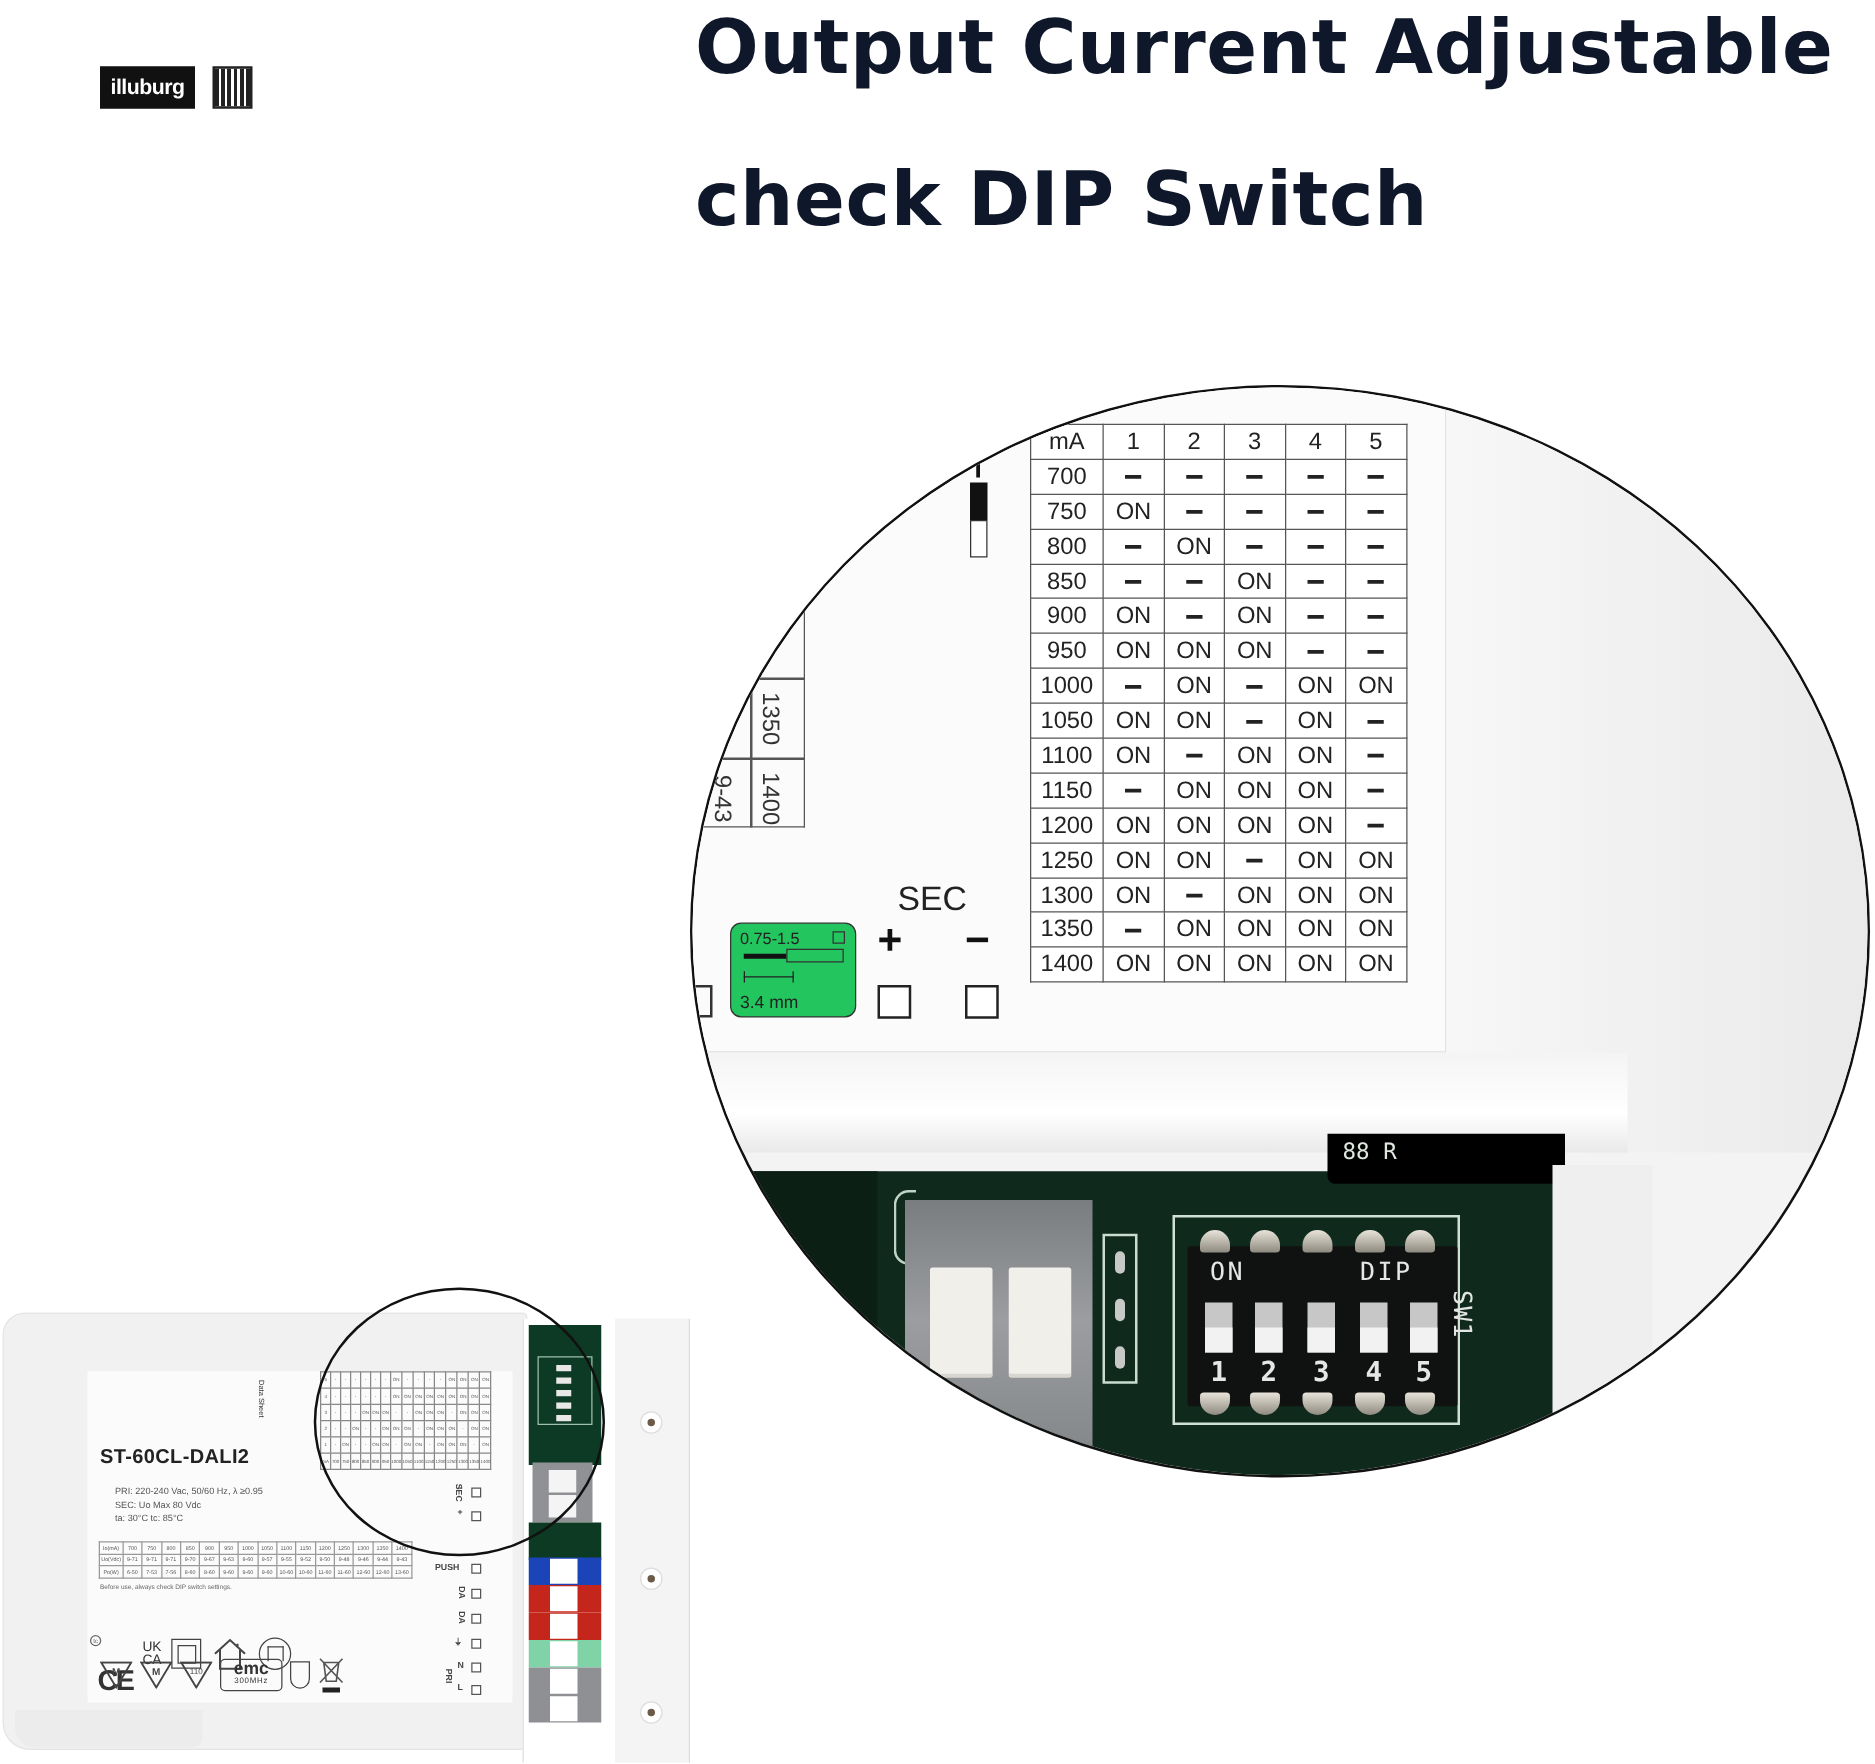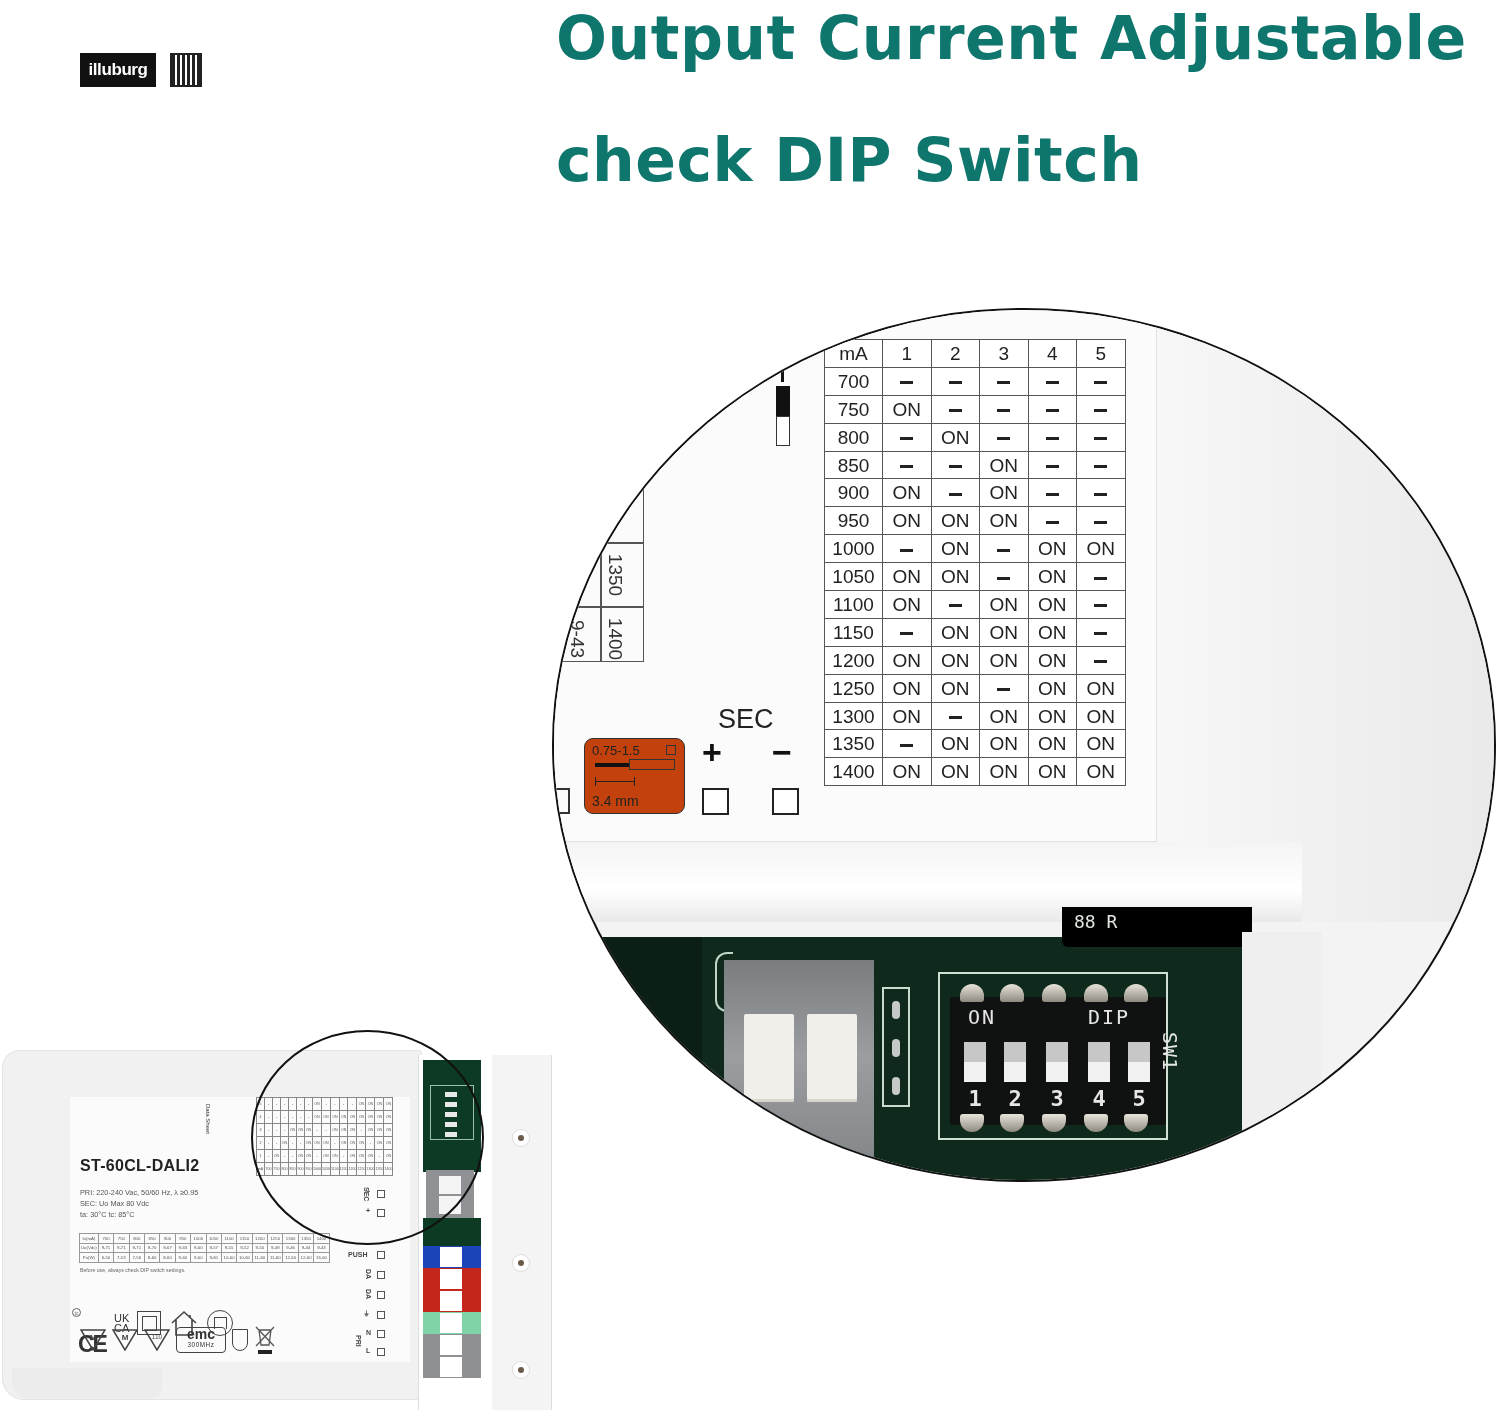--- a/index.html
+++ b/index.html
@@ -2,21 +2,21 @@
 <html><head>
 <meta charset="utf-8">
 <style>
   *{box-sizing:border-box;margin:0;padding:0;}
   html,body{width:1500px;height:1411px;background:#ffffff;overflow:hidden;}
   body{position:relative;font-family:"Liberation Sans","DejaVu Sans",sans-serif;color:#111;}
 
   
   .headline{position:absolute;left:556px;top:0;width:944px;}
   .headline .line{font-family:"DejaVu Sans","Liberation Sans",sans-serif;font-weight:bold;
-    font-size:60px;line-height:1;color:#0f766e;letter-spacing:0.5px;white-space:nowrap;}
+    font-size:60px;line-height:1;color:#0f172a;letter-spacing:0.5px;white-space:nowrap;}
   .headline .l1{position:absolute;top:8px;left:0;}
   .headline .l2{position:absolute;top:130px;left:0;}
 
   
   .magnifier{position:absolute;left:552px;top:308px;width:944px;height:874px;border-radius:50%;
     border:2px solid #111;overflow:hidden;background:#f3f3f3;}
   .mag-inner{position:absolute;left:-552px;top:-308px;width:1500px;height:1411px;}
   .label-panel{position:absolute;left:540px;top:300px;width:615px;height:540px;background:#fbfbfb;
     border-right:1px solid #e2e2e2;border-bottom:1px solid #e0e0e0;}
   .case-side{position:absolute;left:1155px;top:300px;width:360px;height:620px;
@@ -74,21 +74,21 @@
   .arrow-ind{position:absolute;left:772px;top:360px;width:20px;height:86px;}
   .arrow-ind .ar{position:absolute;left:7px;top:0;width:3px;height:20px;background:#111;}
   .arrow-ind .ar:before{content:"";position:absolute;left:-5px;top:-4px;border-left:6.5px solid transparent;border-right:6.5px solid transparent;border-bottom:9px solid #111;}
   .arrow-ind .top{position:absolute;left:2px;top:24px;width:14px;height:30px;background:#111;}
   .arrow-ind .bot{position:absolute;left:2px;top:54px;width:14px;height:30px;border:1.5px solid #333;background:#fff;}
 
   .sec-label{position:absolute;left:716px;top:702px;font-size:27px;color:#222;}
   .sec-plus{position:absolute;left:700px;top:731px;font-size:34px;color:#111;font-weight:bold;}
   .sec-minus{position:absolute;left:770px;top:731px;font-size:34px;color:#111;font-weight:bold;}
   .sec-box{position:absolute;top:786px;width:27px;height:27px;border:2px solid #222;background:#fff;}
-  .wire-card{position:absolute;left:582px;top:736px;width:101px;height:76px;border:1.5px solid #333;border-radius:9px;background:#c2410c;}
+  .wire-card{position:absolute;left:582px;top:736px;width:101px;height:76px;border:1.5px solid #333;border-radius:9px;background:#22c55e;}
   .wire-card .gauge{position:absolute;left:7px;top:4px;font-size:13px;color:#222;}
   .wire-card .sq{position:absolute;right:8px;top:6px;width:10px;height:10px;border:1.3px solid #333;}
   .wire-card .wire{position:absolute;left:10px;top:24px;width:34px;height:3.5px;background:#111;}
   .wire-card .ins{position:absolute;left:44px;top:20px;width:46px;height:11px;border:1.3px solid #333;}
   .wire-card .dim{position:absolute;left:10px;top:38px;width:40px;height:10px;}
   .wire-card .dim:before{content:"";position:absolute;left:0;top:4px;width:40px;height:1.3px;background:#222;}
   .wire-card .dim:after{content:"";position:absolute;left:0;top:0;width:38px;height:9px;border-left:1.5px solid #222;border-right:1.5px solid #222;}
   .wire-card .len{position:absolute;left:7px;top:54px;font-size:14px;color:#222;}
 
   
@@ -99,21 +99,21 @@
   .dev-label{position:absolute;left:68px;top:47px;width:340px;height:265px;background:#fbfbfb;}
   .brand{position:absolute;left:80px;top:53px;width:76px;height:34px;background:#111;color:#fff;font-weight:bold;font-size:17px;
     display:flex;align-items:center;justify-content:center;letter-spacing:-0.4px;}
   .qr{position:absolute;left:170px;top:53px;width:32px;height:34px;
     background:
      repeating-linear-gradient(90deg,#222 0 3px,transparent 3px 5px),
      repeating-linear-gradient(0deg,#fff 0 2px,transparent 2px 5px);
     border:2px solid #222;}
   .qr-cap{position:absolute;left:200px;top:56px;font-size:6px;color:#333;transform:rotate(90deg);transform-origin:left top;white-space:nowrap;margin-left:8px;}
   .model{position:absolute;left:80px;top:104px;font-size:16px;font-weight:bold;color:#222;letter-spacing:0.3px;}
-  .specs{position:absolute;left:80px;top:135px;font-size:7.3px;color:#555;line-height:11px;}
+  .specs{position:absolute;left:92px;top:135px;font-size:7.3px;color:#555;line-height:11px;}
   .spec-table{position:absolute;left:79px;top:1233px;border-collapse:collapse;font-size:4.3px;color:#555;}
   .spec-table td{border:0.6px solid #999;height:9.6px;padding:0 1px;text-align:center;width:15.4px;}
   .spec-table td.h{width:18px;}
   .note{position:absolute;left:80px;top:1267px;font-size:5.2px;color:#666;}
   .cert-row{position:absolute;left:78px;top:1287px;display:flex;align-items:center;gap:8px;}
   .ce{font-size:23px;color:#333;font-weight:bold;letter-spacing:-2px;margin-top:44px;}
   .ukca{font-size:11px;line-height:10px;color:#333;font-weight:normal;}
   .dbl-sq{width:24px;height:24px;border:1.5px solid #444;position:relative;}
   .dbl-sq:after{content:"";position:absolute;left:4px;top:4px;width:13px;height:13px;border:1.5px solid #444;}
   .house{width:30px;height:28px;position:relative;}

